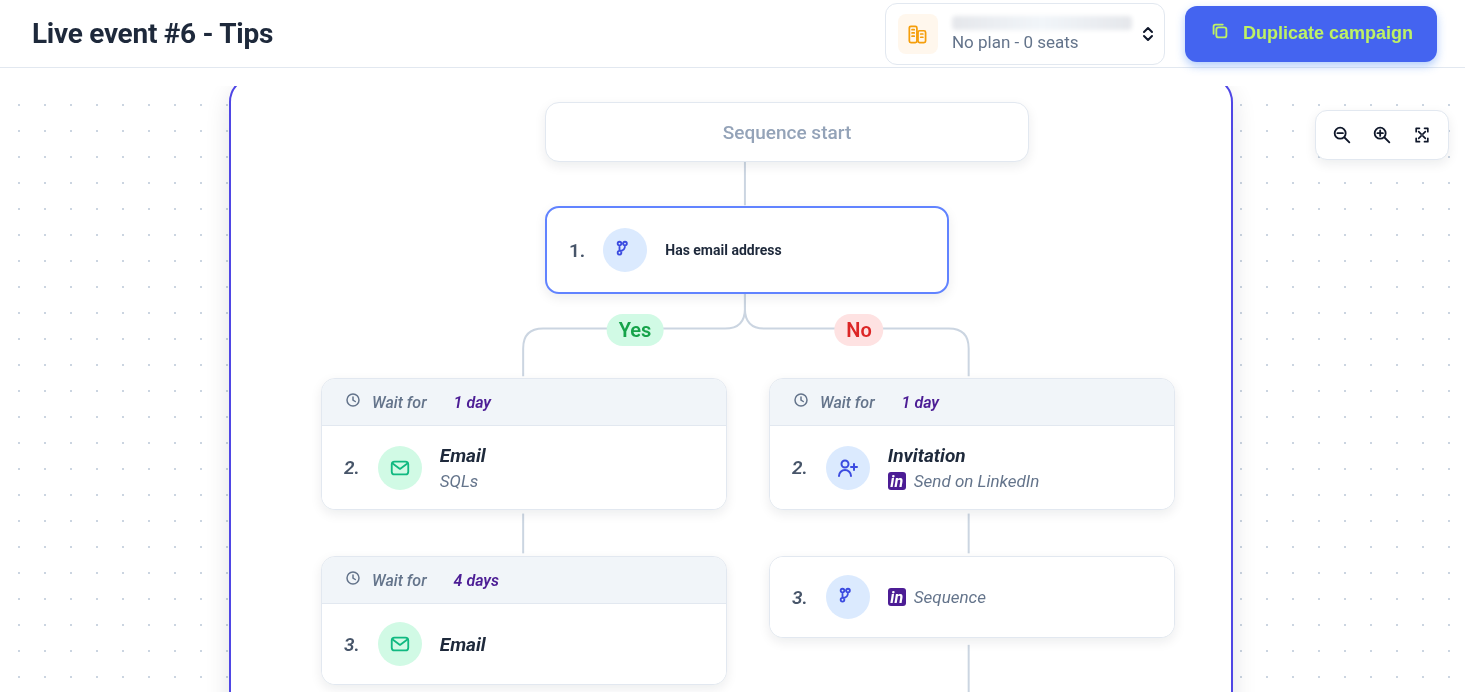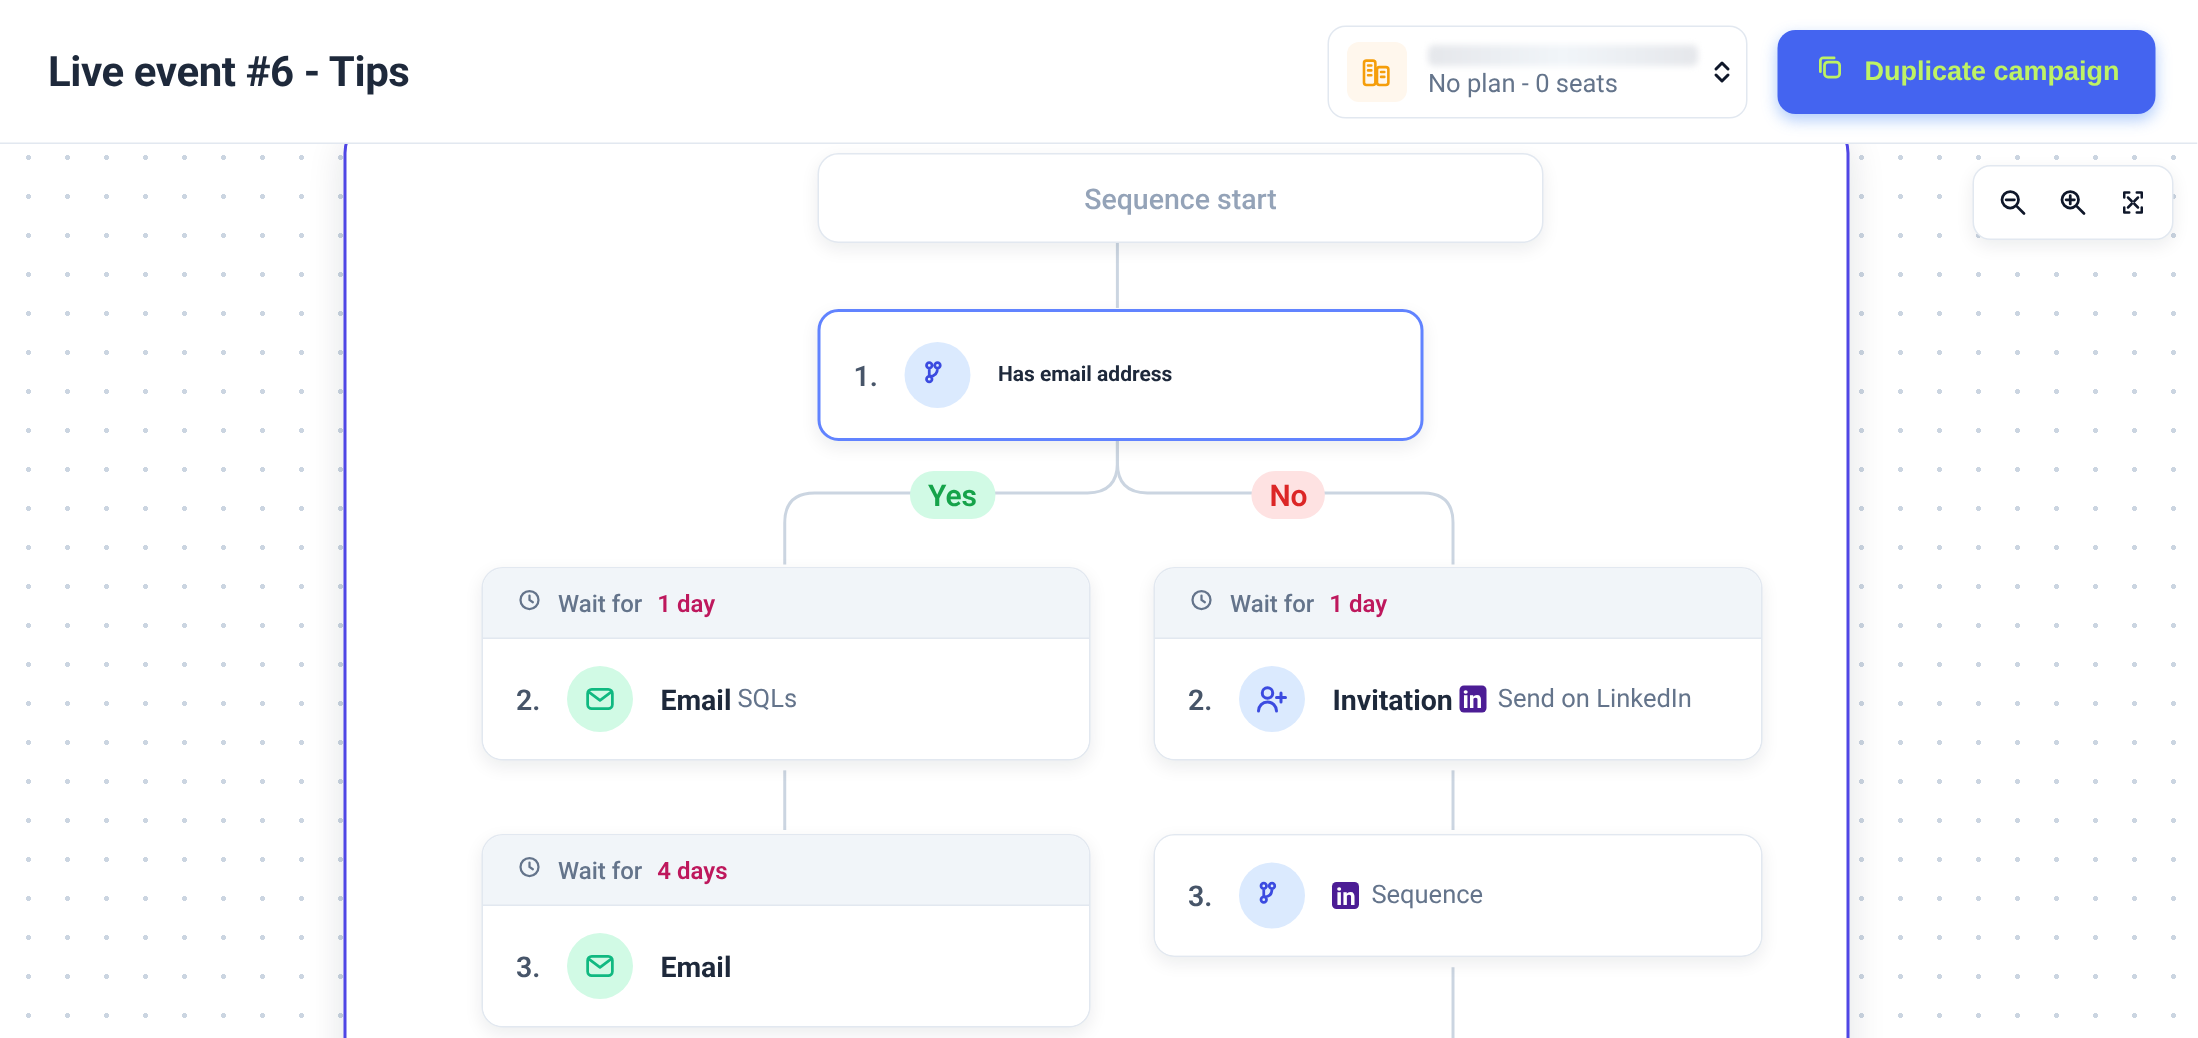--- a/index.html
+++ b/index.html
@@ -26,21 +26,21 @@
     color:var(--text);
     background:var(--bg);
     width:1465px;
     height:692px;
     overflow:hidden;
     position:relative;
   }
 
   
   .header{
-    height:96px;
+    height:68px;
     display:flex;
     align-items:center;
     padding:0 28px 0 32px;
     border-bottom:1px solid var(--border);
     gap:20px;
     position:relative;
     z-index:5;
     background:#fff;
   }
   .title{
@@ -151,36 +151,37 @@
     transform:translate(-50%,-50%);
     z-index:3;
   }
   .pill-yes{background:var(--green-light);color:var(--green-text);}
   .pill-no{background:var(--red-light);color:var(--red-text);}
 
   .step{
     width:406px;
     border-radius:14px;
     overflow:hidden;
+    font-style:italic;
   }
   .step .wait{
     background:#f1f5f9;
     display:flex;align-items:center;gap:10px;
     padding:12px 22px;
     color:var(--muted);
     font-size:16px;font-weight:500;
     border-bottom:1px solid var(--border);
   }
-  .step .wait .delay, .step .link-blue{color:#be185d;font-weight:600;}
+  .step .wait .delay, .step .link-blue{color:#4c1d95;font-weight:600;margin-left:17px;}
   .step .body{
     background:#fff;
     display:flex;align-items:center;gap:18px;
     padding:18px 22px;
   }
-  .step-lines{display:flex;flex-direction:row;gap:4px;}
+  .step-lines{display:flex;flex-direction:column;gap:4px;}
   .step-title{font-size:19px;font-weight:700;}
   .step-sub{font-size:17px;color:var(--muted);display:flex;align-items:center;gap:8px;}
   .li-badge{
     width:18px;height:18px;background:#4c1d95;color:#fff;
     font-size:16px;font-weight:700;border-radius:3px;
     display:inline-flex;align-items:center;justify-content:center;
     flex-shrink:0;
   }
 
   

